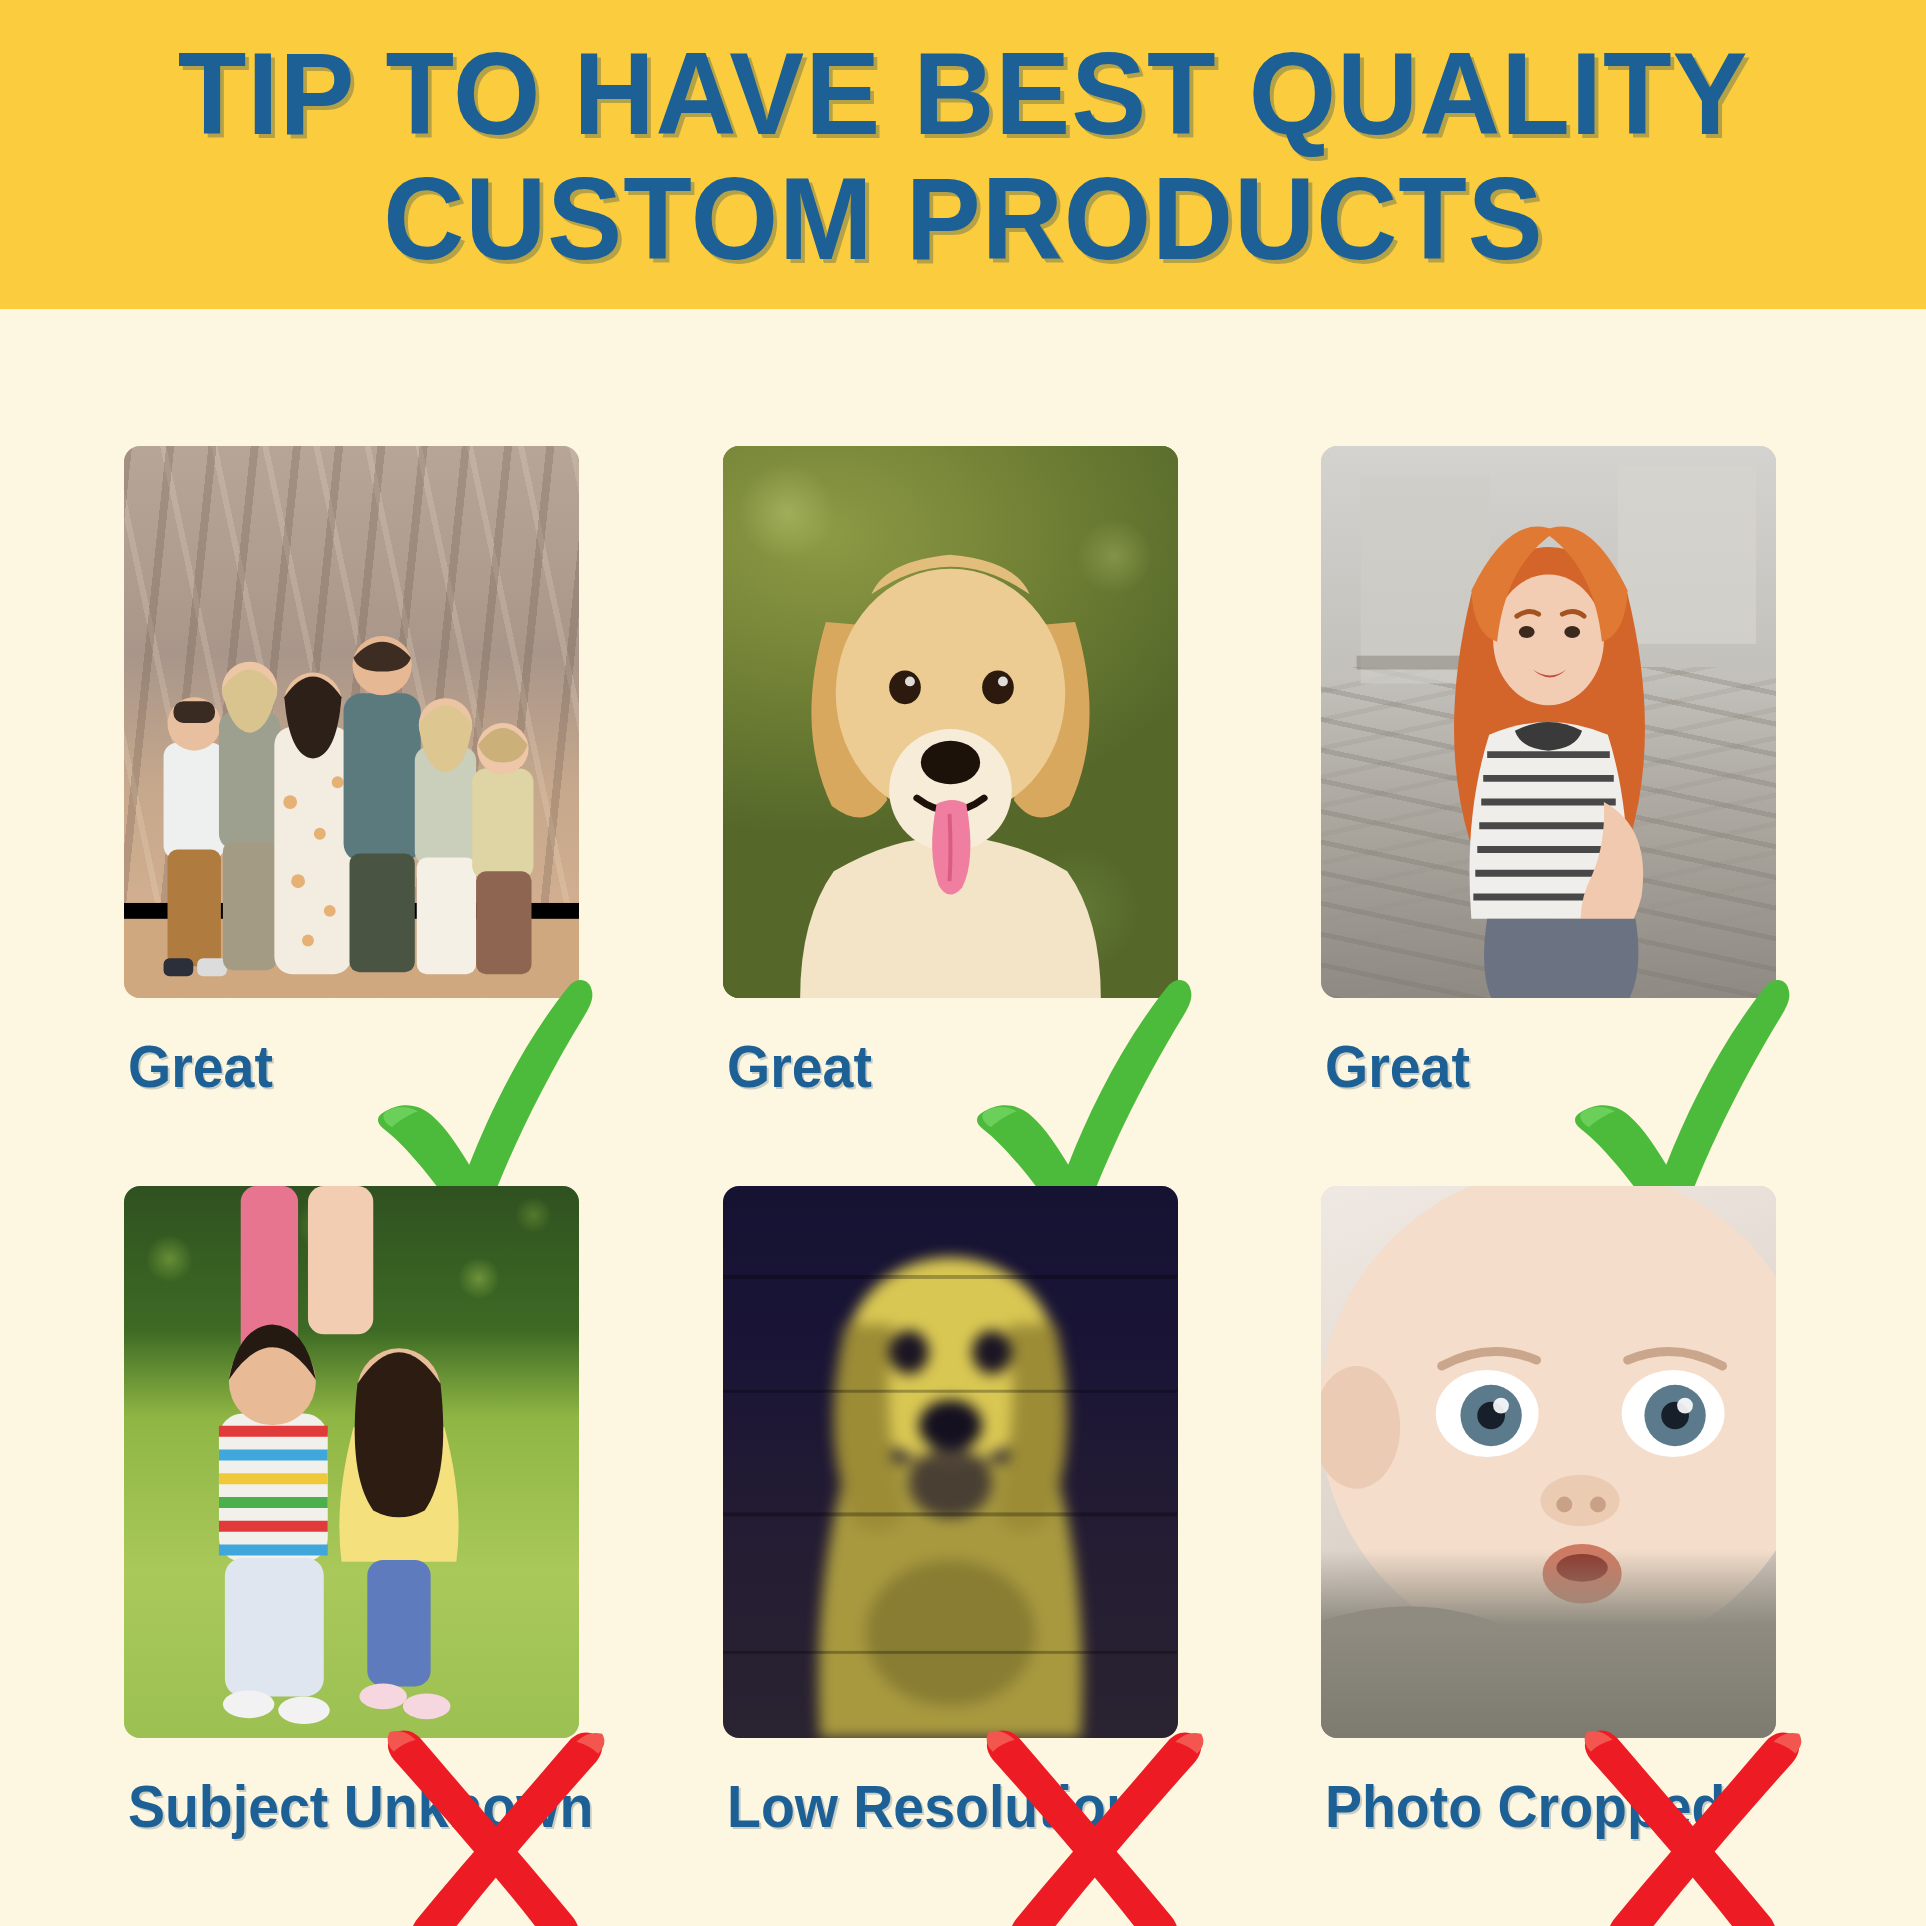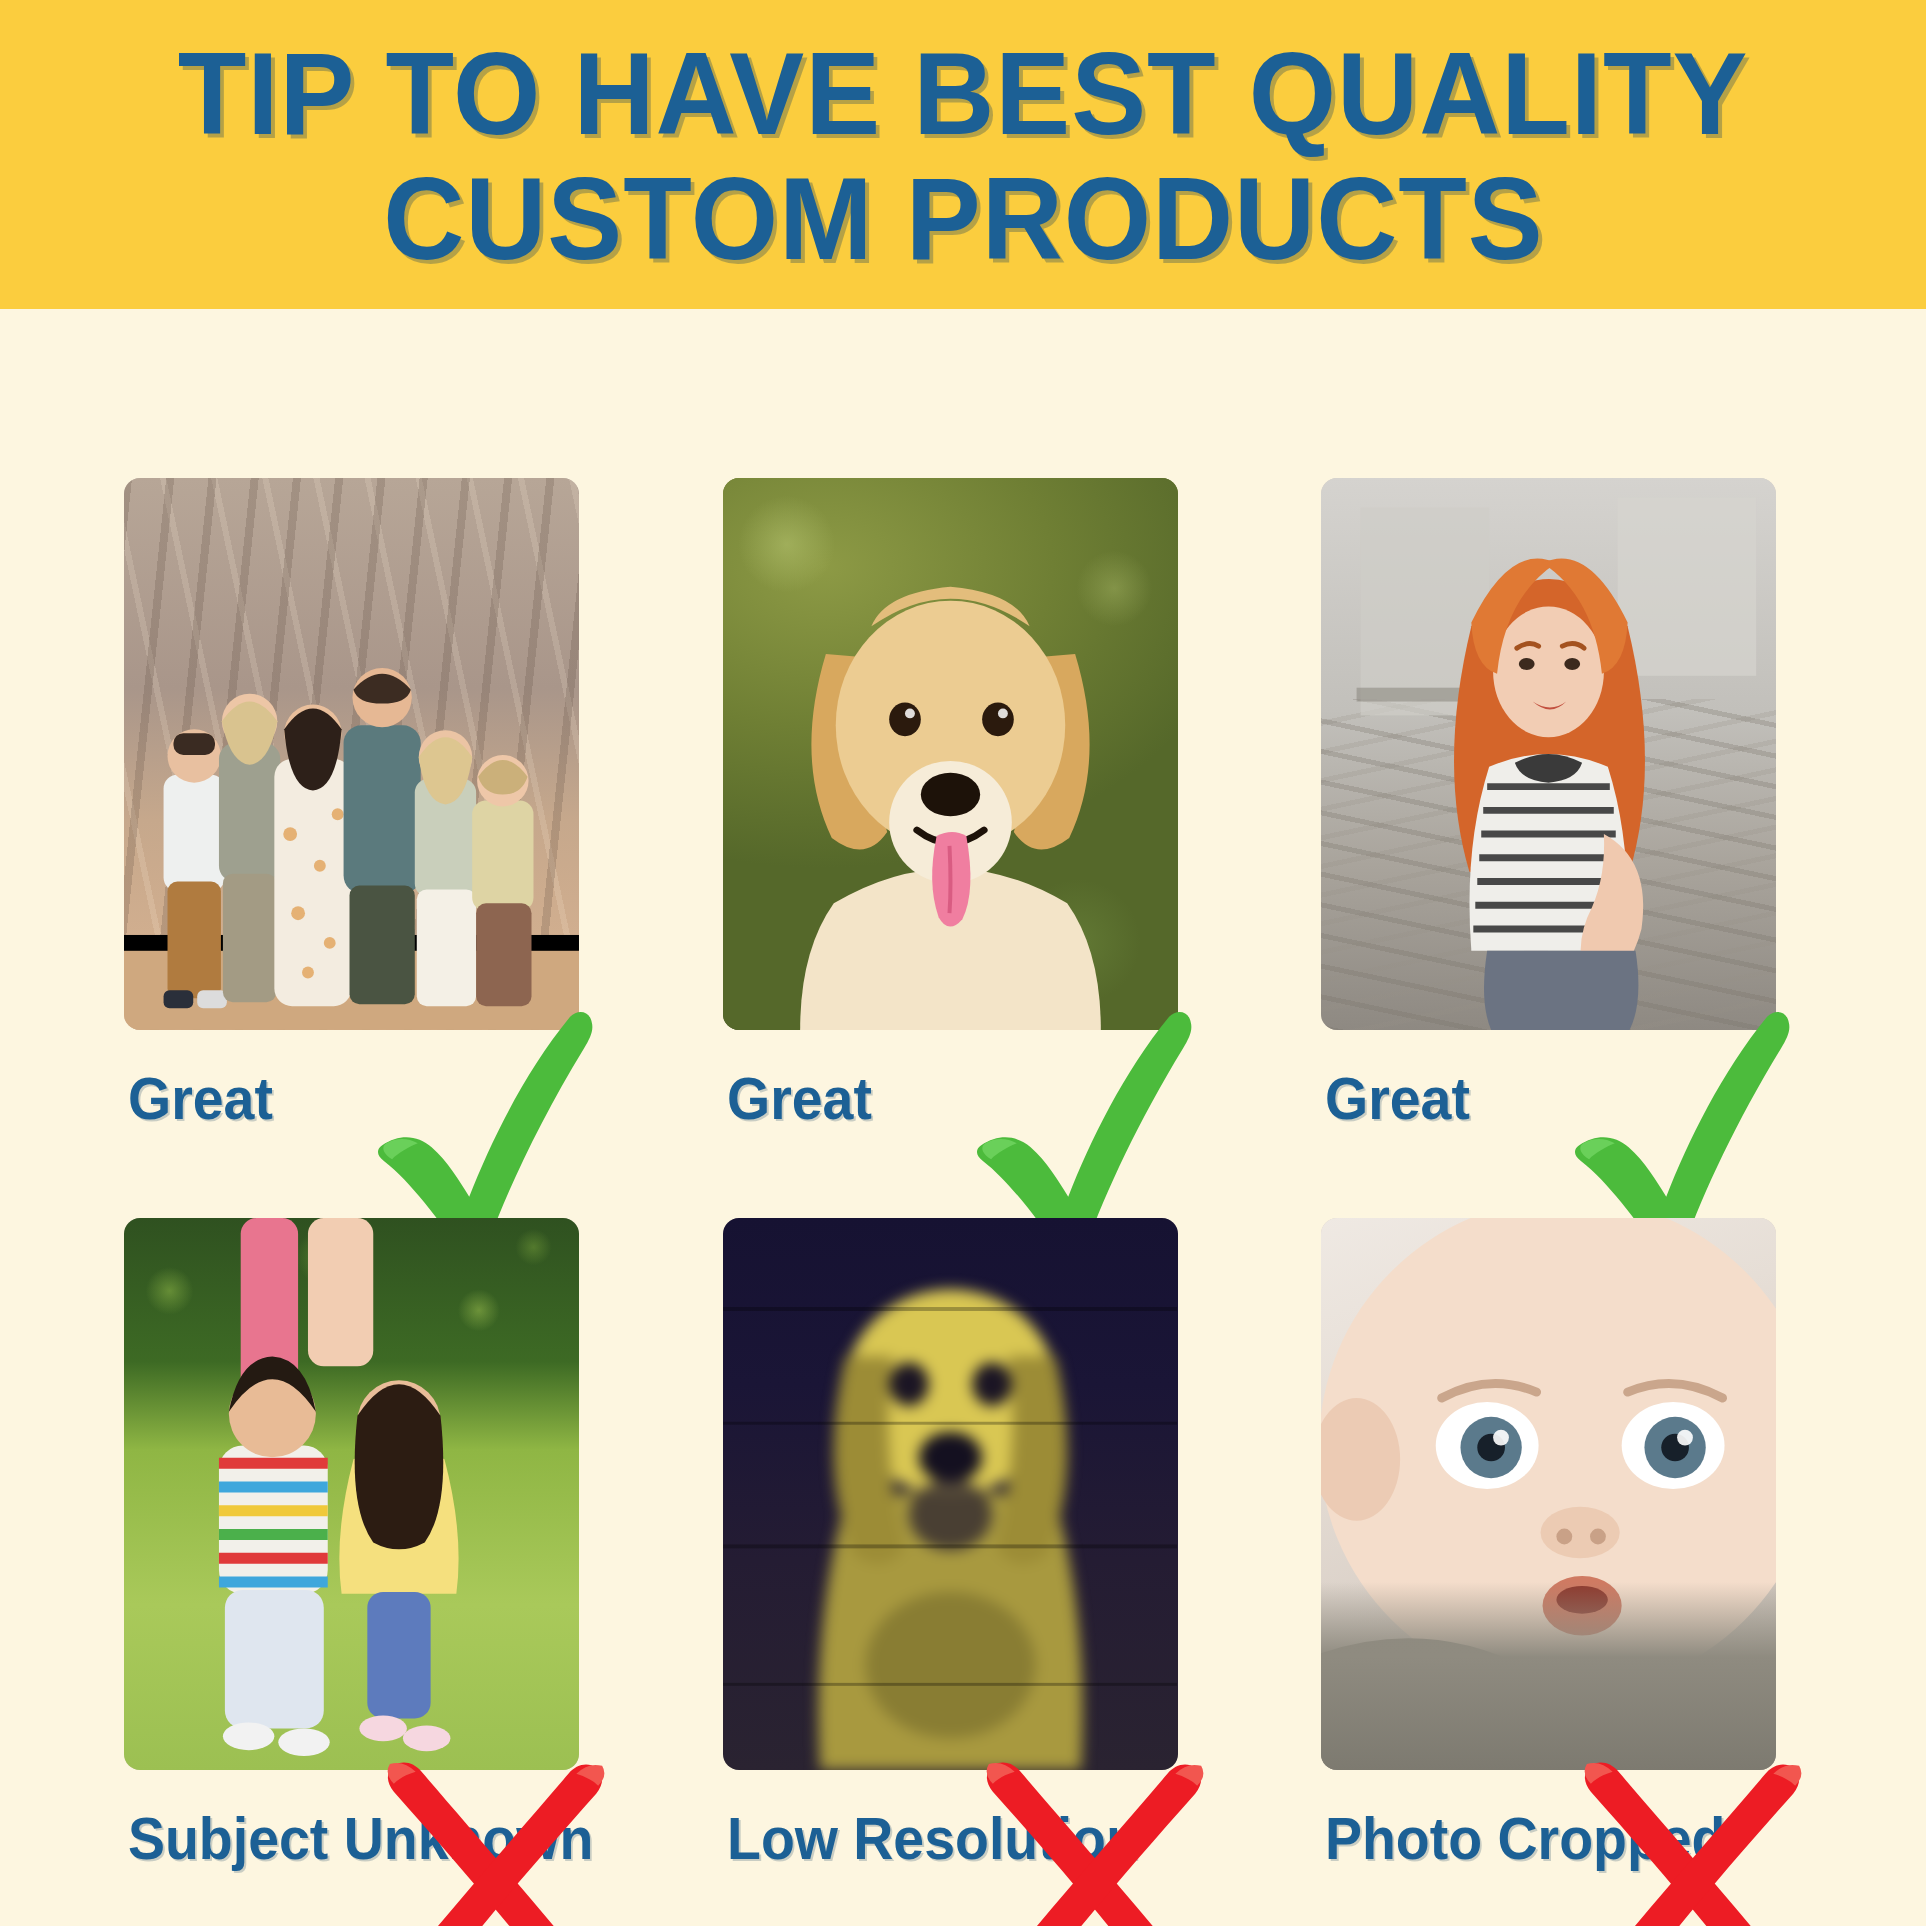--- a/index.html
+++ b/index.html
@@ -59,21 +59,20 @@
     width: 1663px;
     display: flex;
     justify-content: space-between;
   }
   .row-top    { top: 137px; }
   .row-bottom { top: 877px; }
 
   .card {
     position: relative;
     width: 466px;
-    margin-top: 32px;
   }
 
   .photo {
     position: relative;
     width: 455px;
     height: 552px;
     border-radius: 16px;
     overflow: hidden;
     background: #d8cfc2;
   }

